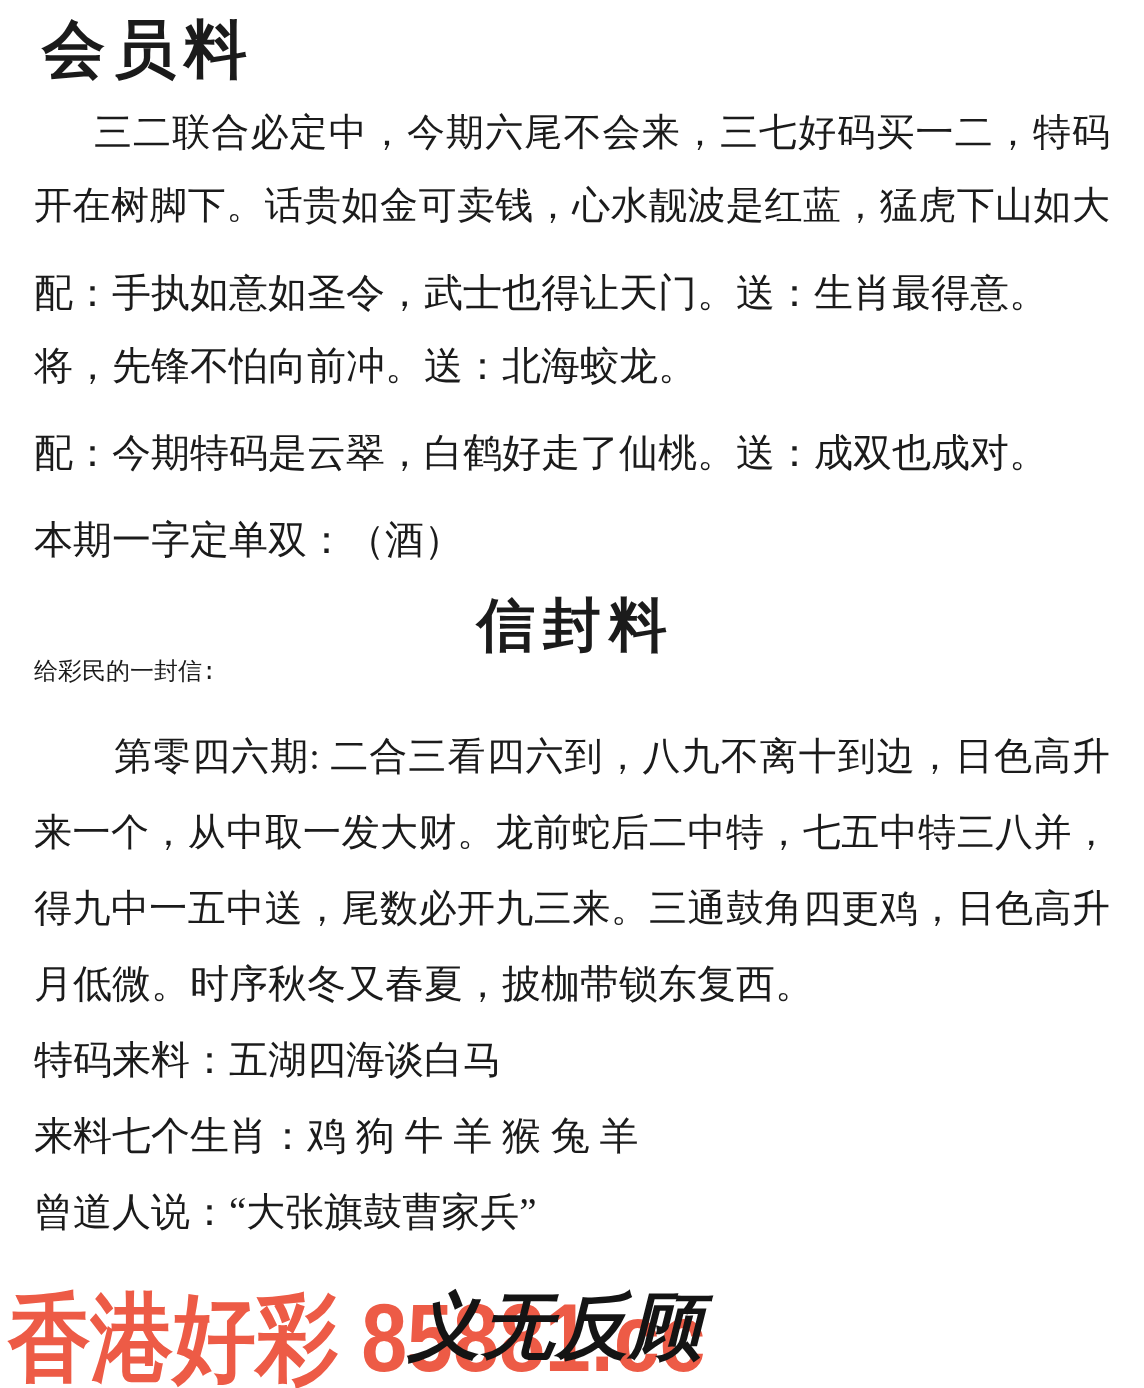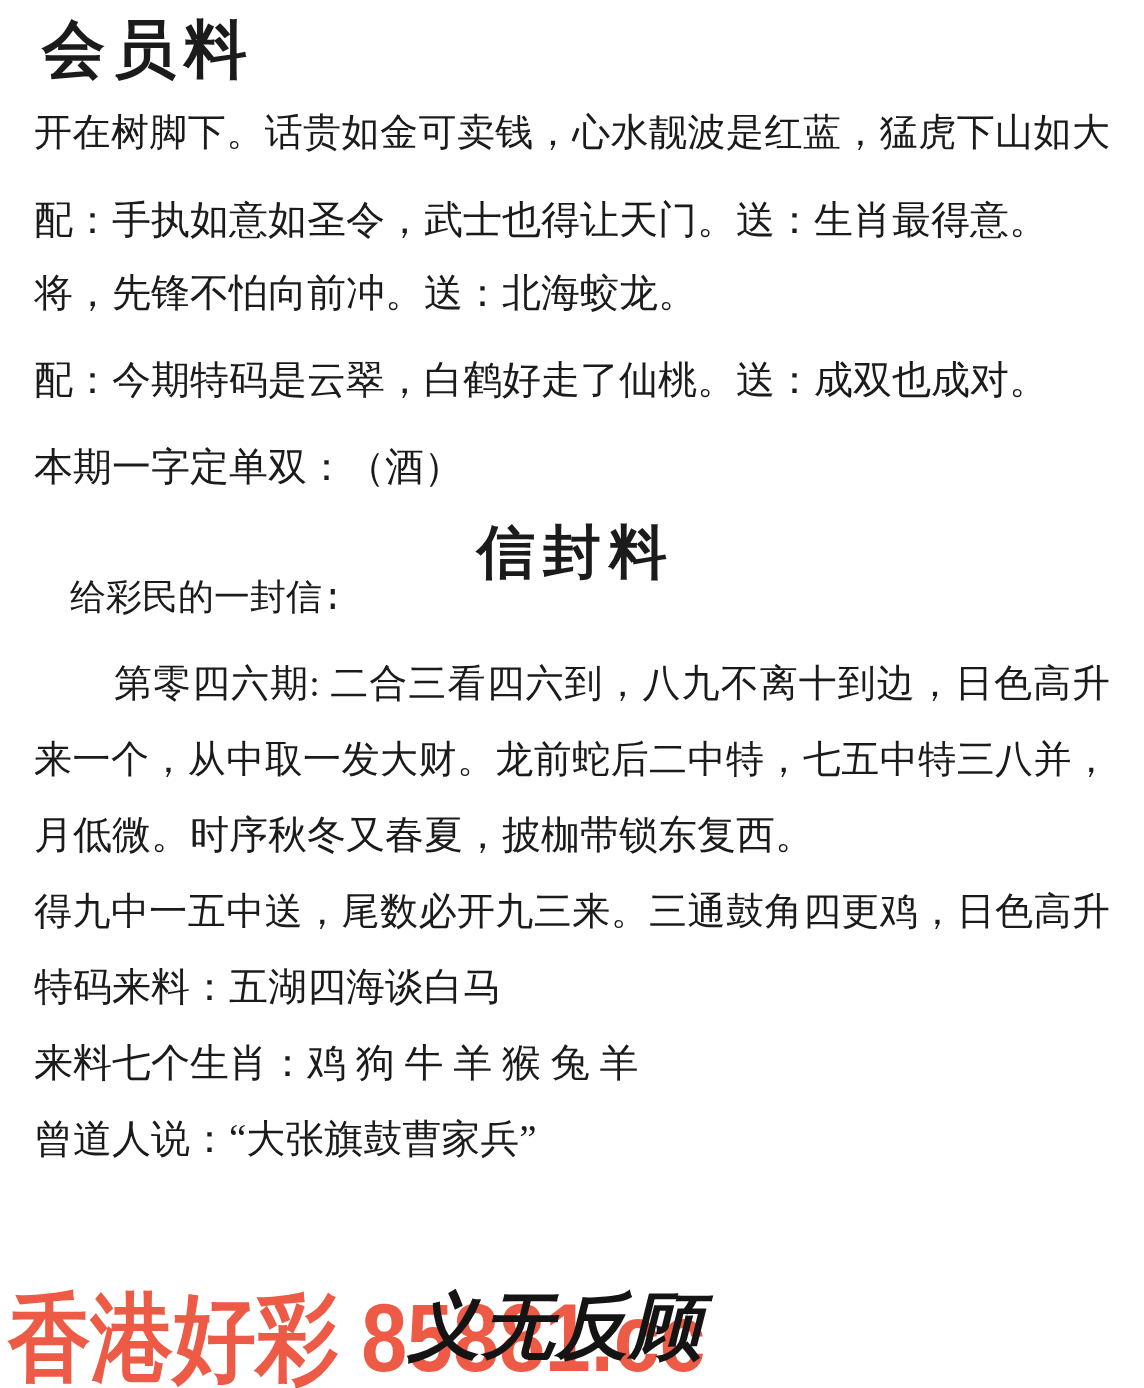--- a/index.html
+++ b/index.html
@@ -36,21 +36,21 @@
   .line.gap { margin-top: 14px; }
 
   .env-header { position: relative; height: 112px; margin-top: 8px; font-family: Liberation Mono, monospace; }
   .env-title {
     font-size: 58px; line-height: 88px; font-weight: 700;
     text-align: center; letter-spacing: 8px; text-indent: 8px;
     padding-top: 2px;
   }
   .env-intro {
     position: absolute; left: 0; bottom: 0;
-    font-size: 36px; line-height: 46px; margin-left: 36px;
+    font-size: 24px; line-height: 46px;
   }
   .lines.env { margin-top: 22px; }
 
   .watermark { position: absolute; left: 0; bottom: 0; width: 100%; height: 114px; padding-left: 23px; }
   .wm-red {
     position: absolute; left: 8px; bottom: 0;
     font-family: "Liberation Sans", sans-serif;
     font-weight: 700; font-size: 96px; line-height: 100px;
     white-space: nowrap;
     transform: scaleX(0.86); transform-origin: left bottom;
@@ -65,37 +65,38 @@
   }
 </style>
 </head>
 <body>
 
 <div class="content">
 
   <div class="doc-title">会员料</div>
 
   <div class="lines member">
+      <div class="line full indent">三二联合必定中，今期六尾不会来，三七好码买一二，特码</div>
       <div class="line full">开在树脚下。话贵如金可卖钱，心水靓波是红蓝，猛虎下山如大</div>
       <div class="line gap">配：手执如意如圣令，武士也得让天门。送：生肖最得意。</div>
       <div class="line">将，先锋不怕向前冲。送：北海蛟龙。</div>
       <div class="line gap">配：今期特码是云翠，白鹤好走了仙桃。送：成双也成对。</div>
       <div class="line gap">本期一字定单双：（酒）</div>
     </div>
 
   <div class="env-header">
     <div class="env-title">信封料</div>
     <div class="env-intro">给彩民的一封信:</div>
   </div>
 
   <div class="lines env">
       <div class="line full indent">第零四六期: 二合三看四六到，八九不离十到边，日色高升</div>
       <div class="line full">来一个，从中取一发大财。龙前蛇后二中特，七五中特三八并，</div>
+      <div class="line full">得九中一五中送，尾数必开九三来。三通鼓角四更鸡，日色高升</div>
       <div class="line">月低微。时序秋冬又春夏，披枷带锁东复西。</div>
-      <div class="line full">得九中一五中送，尾数必开九三来。三通鼓角四更鸡，日色高升</div>
       <div class="line">特码来料：五湖四海谈白马</div>
       <div class="line">来料七个生肖：鸡 狗 牛 羊 猴 兔 羊</div>
       <div class="line">曾道人说：“大张旗鼓曹家兵”</div>
     </div>
 
 </div>
 
 <div class="watermark">
   <div class="wm-red" style="color: rgb(237, 91, 70);">香港好彩 85881.cc</div>
   <div class="wm-black" style="color: rgb(20, 20, 20);">义无反顾</div>

